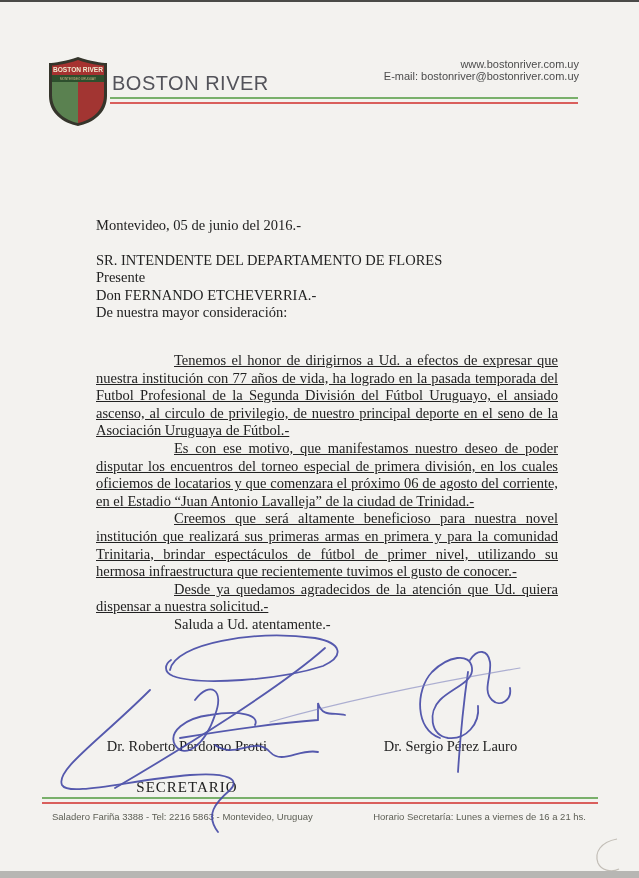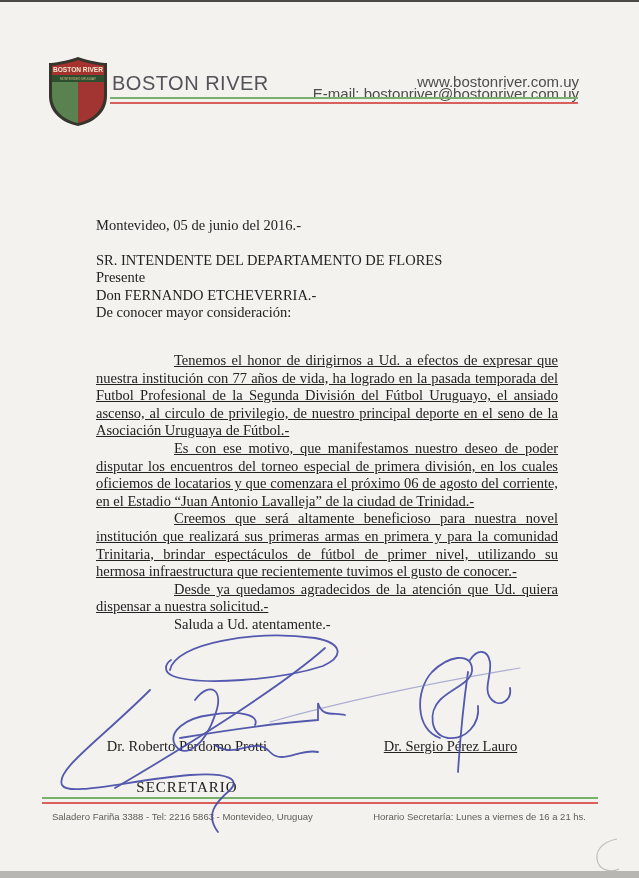--- a/index.html
+++ b/index.html
@@ -12,22 +12,22 @@
   .scan-top{position:absolute;left:0;top:0;width:639px;height:2px;background:#4a4a48;}
   .scan-bottom{position:absolute;left:0;top:871px;width:639px;height:7px;background:#b7b6b3;}
   
   .logo{position:absolute;left:44px;top:54px;width:68px;height:74px;}
   .club-name{
     position:absolute;left:112px;top:72px;
     font-family:"Liberation Sans",sans-serif;font-size:20px;
     color:#53535a;letter-spacing:.5px;
   }
   .contact{
-    position:absolute;right:60px;top:76px;text-align:right;
-    font-family:"Liberation Sans",sans-serif;font-size:15px;line-height:12px;color:#4c4c4c;
+    position:absolute;right:60px;top:58px;text-align:right;
+    font-family:"Liberation Sans",sans-serif;font-size:11px;line-height:12px;color:#4c4c4c;
   }
   .rule{position:absolute;height:2px;}
   .rule.green{background:#79b06b;}
   .rule.red{background:#d95f5c;}
   .hdr-green{left:110px;top:97px;width:468px;}
   .hdr-red{left:110px;top:102px;width:468px;}
   .ftr-green{left:42px;top:797px;width:556px;}
   .ftr-red{left:42px;top:802px;width:556px;}
   
   .letter{
@@ -35,21 +35,21 @@
     font-size:14.5px;line-height:17.6px;
   }
   .letter p{margin:0;}
   .date-line{margin:0 0 17px 0 !important;}
   .body-par{text-align:justify;text-indent:78px;text-decoration:underline;}
   .body-par.first{margin-top:30px !important;}
   .closing-line{text-indent:78px;}
   
   .sig-block{position:absolute;text-align:center;font-size:14.5px;line-height:17px;}
   .sig-left{left:92px;top:738px;width:190px;}
-  .sig-right{left:368px;top:738px;width:165px;text-decoration:underline;}
+  .sig-right{left:368px;top:738px;width:165px;}
   .sig-title{letter-spacing:1px;font-size:15px;margin-top:24px;}
   .sig-ink{position:absolute;left:40px;top:628px;width:520px;height:215px;z-index:3;pointer-events:none;}
   .pencil-mark{position:absolute;left:588px;top:836px;width:40px;height:40px;}
   
   .footer-text{
     position:absolute;top:811px;
     font-family:"Liberation Sans",sans-serif;font-size:9.5px;color:#5c5e54;
   }
   .footer-left{left:52px;}
   .footer-right{right:53px;}
@@ -88,21 +88,21 @@
   </div>
 
   <div class="rule green hdr-green"></div>
   <div class="rule red hdr-red"></div>
 
   <div class="letter">
     <p class="date-line">Montevideo, 05 de junio del 2016.-</p>
     <p>SR. INTENDENTE DEL DEPARTAMENTO DE FLORES</p>
     <p>Presente</p>
     <p>Don FERNANDO ETCHEVERRIA.-</p>
-    <p>De conocer mayor consideración:</p>
+    <p>De nuestra mayor consideración:</p>
     <p class="body-par first">Tenemos el honor de dirigirnos a Ud. a efectos de expresar que nuestra institución con 77 años de vida, ha logrado en la pasada temporada del Futbol Profesional de la Segunda División del Fútbol Uruguayo, el ansiado ascenso, al circulo de privilegio, de nuestro principal deporte en el seno de la Asociación Uruguaya de Fútbol.-</p>
     <p class="body-par">Es con ese motivo, que manifestamos nuestro deseo de poder disputar los encuentros del torneo especial de primera división, en los cuales oficiemos de locatarios y que comenzara el próximo 06 de agosto del corriente, en el Estadio “Juan Antonio Lavalleja” de la ciudad de Trinidad.-</p>
     <p class="body-par">Creemos que será altamente beneficioso para nuestra novel institución que realizará sus primeras armas en primera y para la comunidad Trinitaria, brindar espectáculos de fútbol de primer nivel, utilizando su hermosa infraestructura que recientemente tuvimos el gusto de conocer.-</p>
     <p class="body-par">Desde ya quedamos agradecidos de la atención que Ud. quiera dispensar a nuestra solicitud.-</p>
     <p class="closing-line">Saluda a Ud. atentamente.-</p>
   </div>
 
   <div class="sig-block sig-left">
     <div>Dr. Roberto Perdomo Protti</div>
     <div class="sig-title">SECRETARIO</div>

